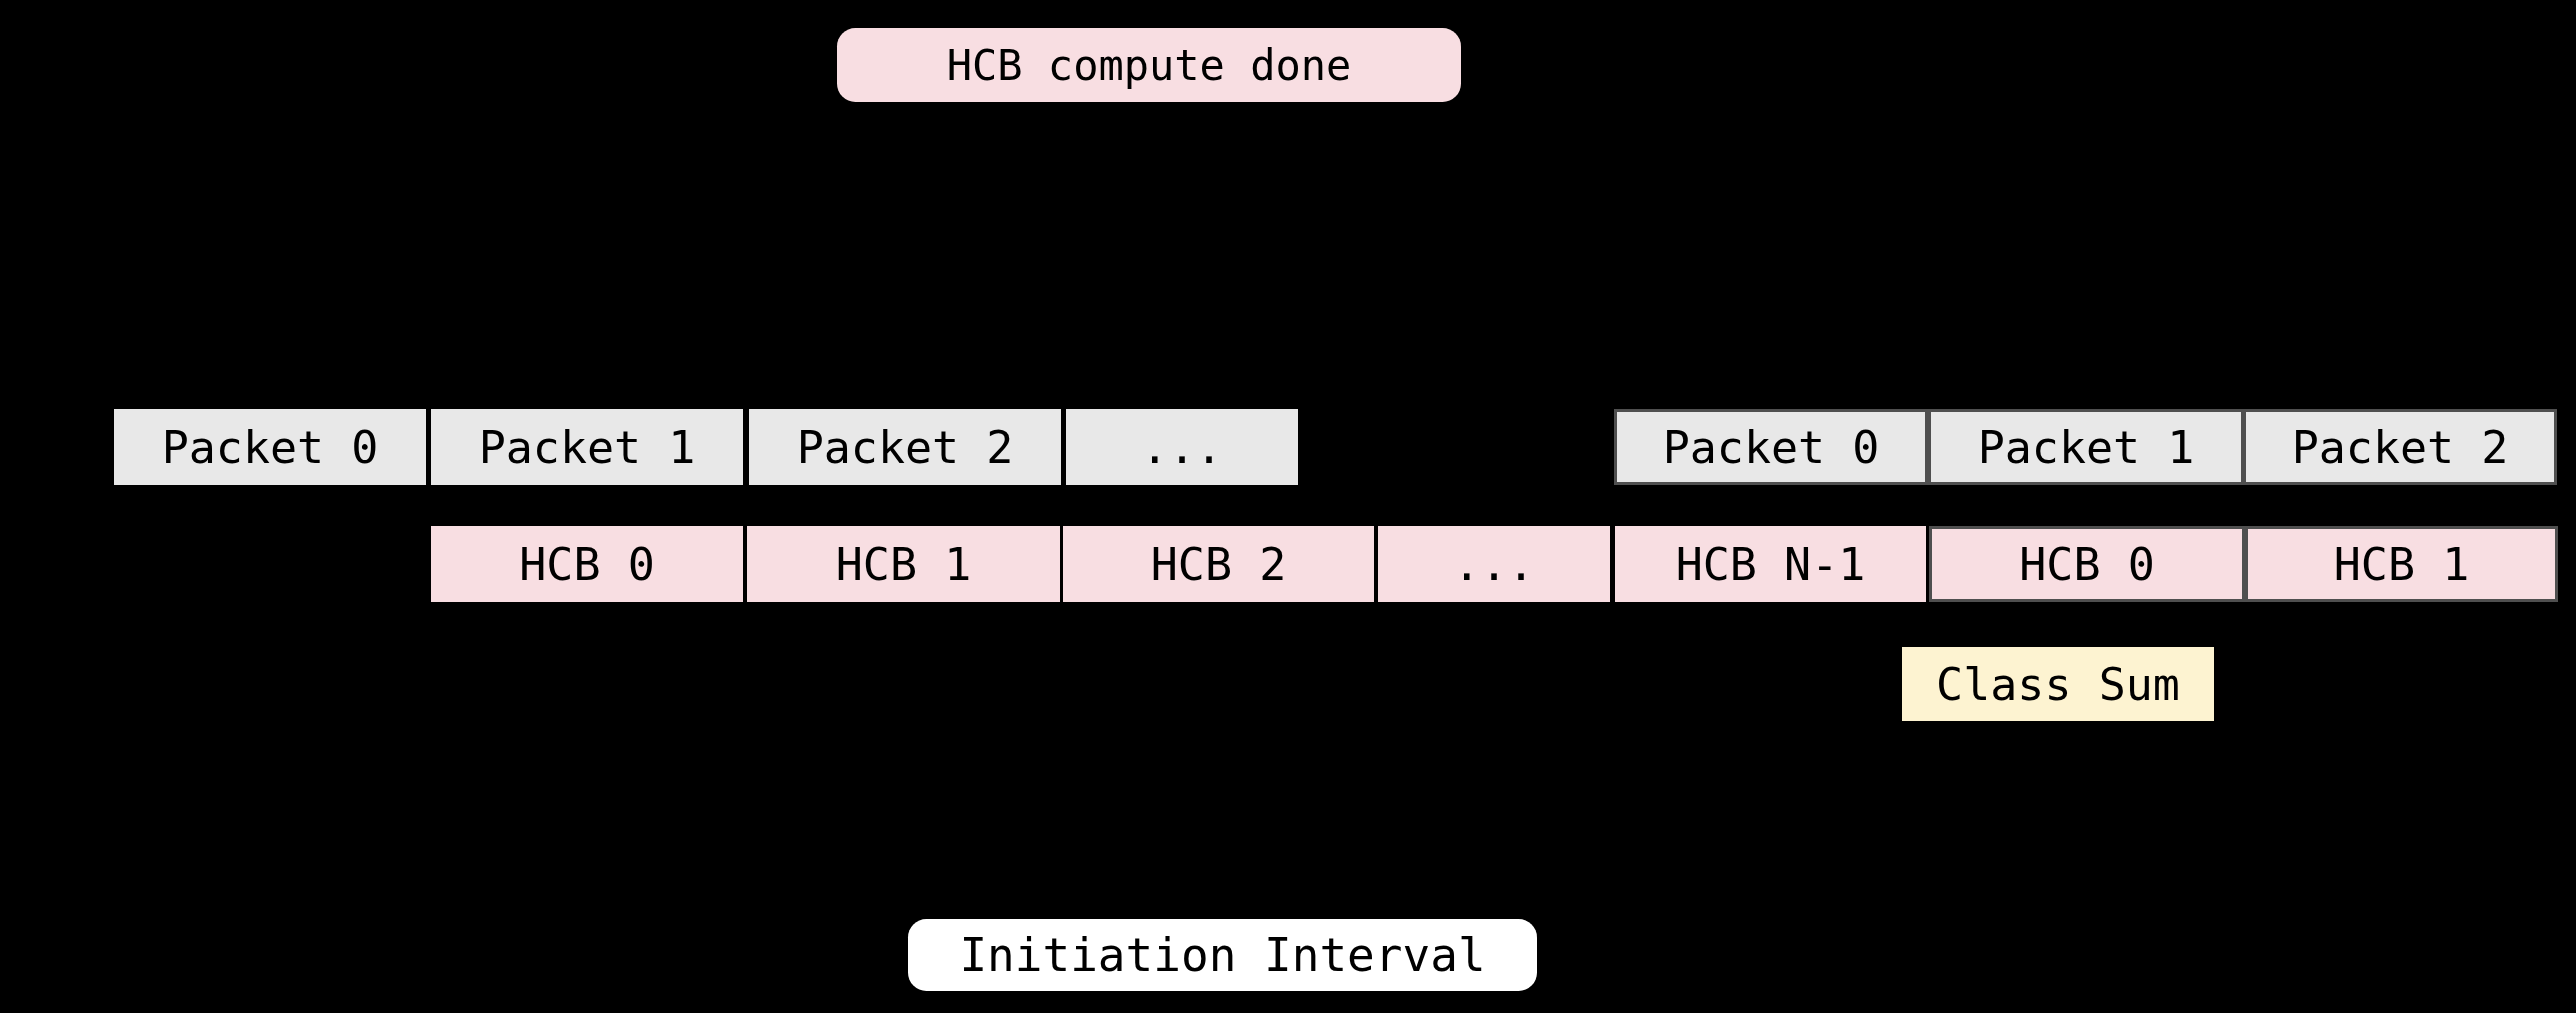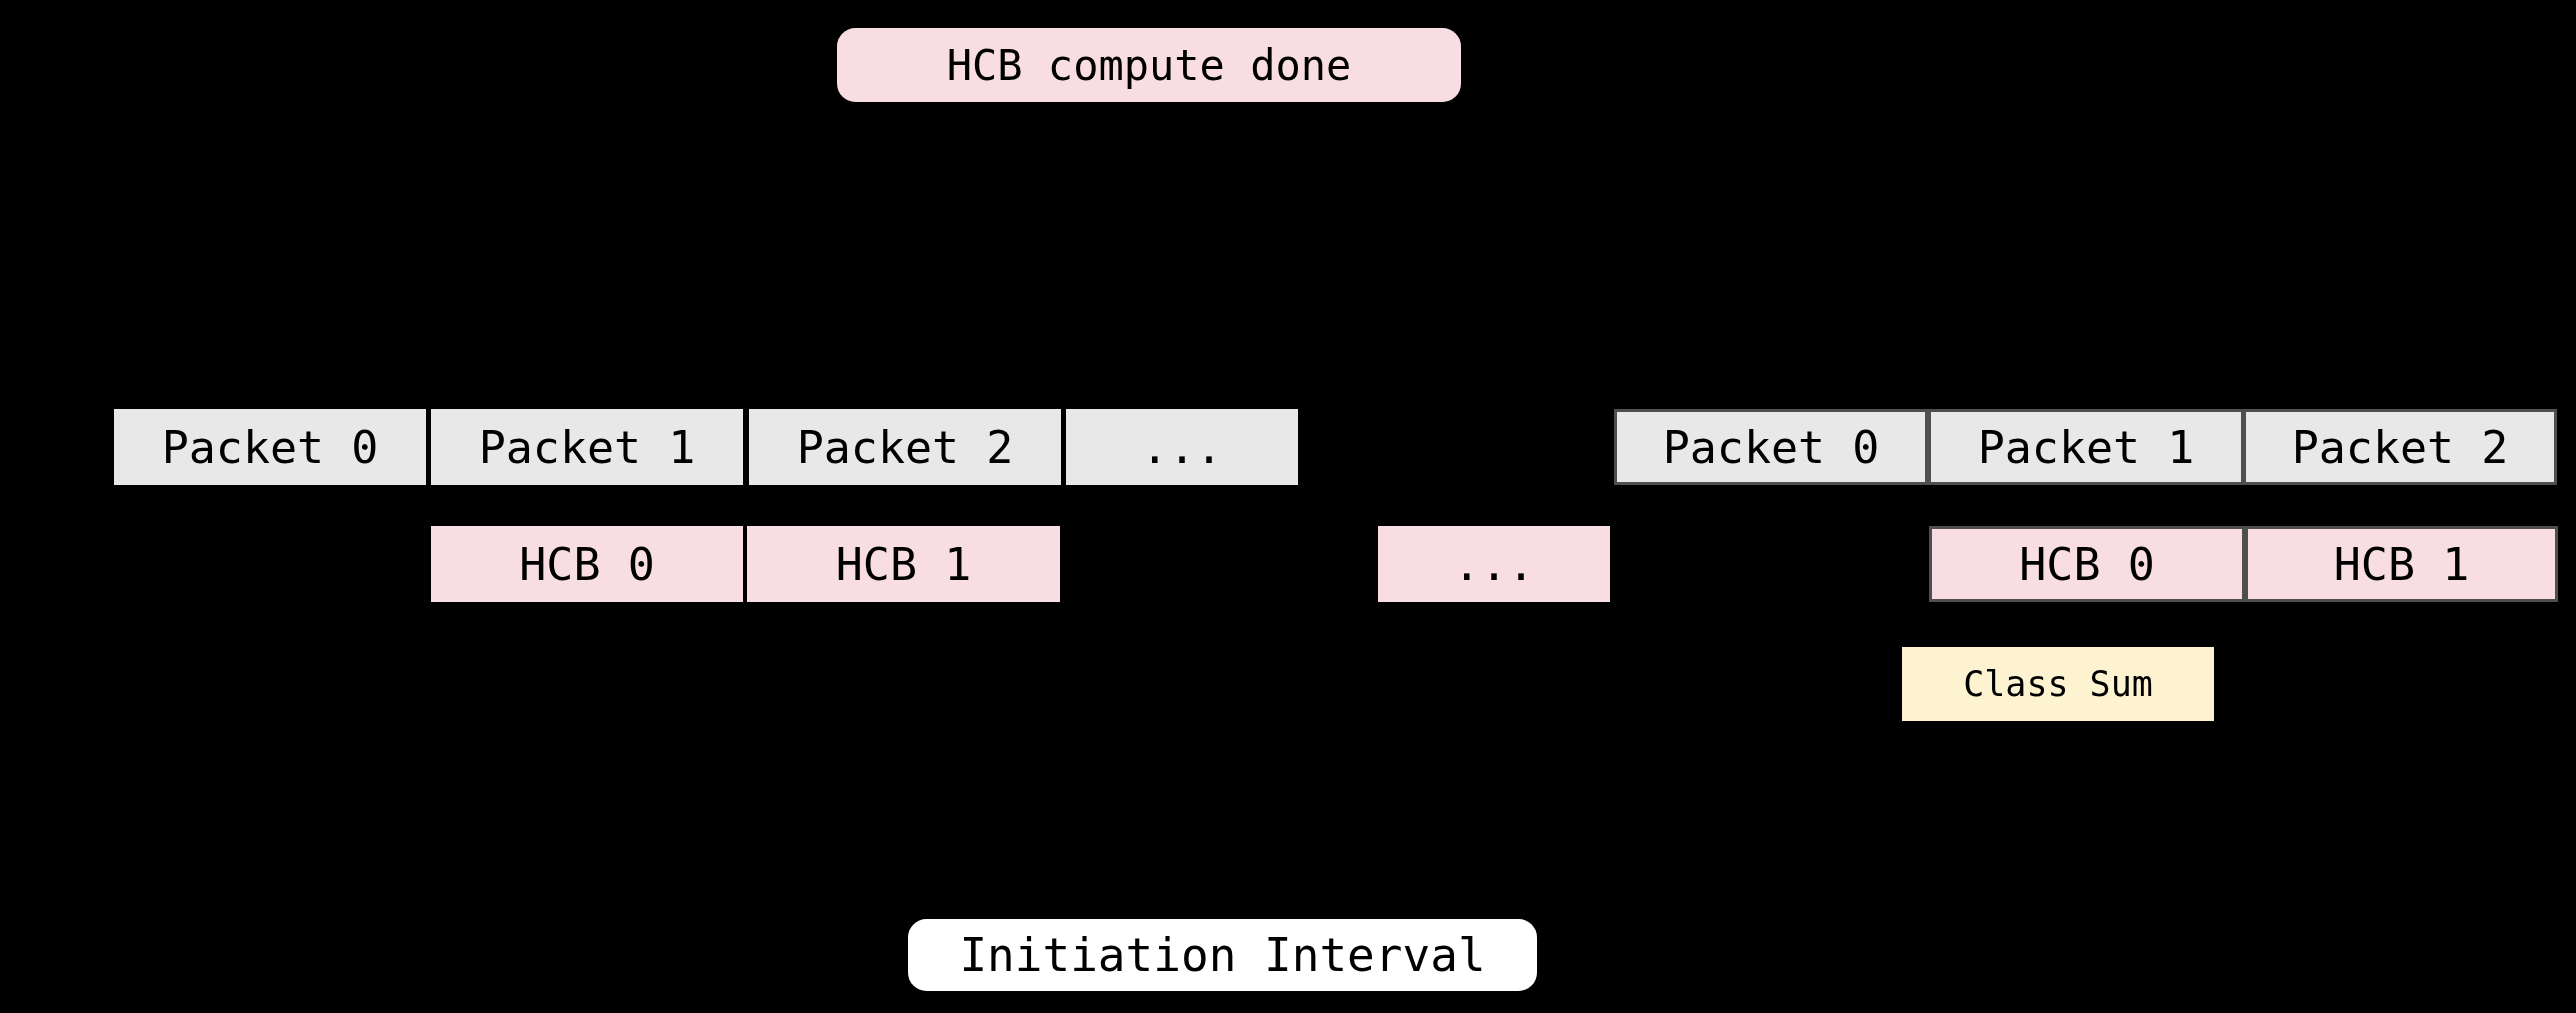--- a/index.html
+++ b/index.html
@@ -28,21 +28,21 @@
   .pink{background:var(--pink,#f8dee2);}
   .gray{background:var(--gray,#e8e8e8);}
   .cream{background:var(--cream,#fdf3d1);}
   .white{background:var(--white,#ffffff);}
   .cell{font-size:45px;}
   .repeat{border:3.3px solid var(--repeat-border,#4f4f4f);}
   .callout{font-size:46px;}
   #hcb-compute-done{left:837px;top:28px;width:624px;height:74px;font-size:42px;}
   #data-point-streamed{left:561px;top:142px;width:627px;height:74px;}
   #packet-row,#hcb-row{position:absolute;inset:0;pointer-events:none;margin-left:29px;}
-  #class-sum{left:1902px;top:647px;width:312px;height:74px;font-size:35px;}
+  #class-sum{left:1902px;top:647px;width:312px;height:74px;font-size:45px;}
   #argmax{left:2218px;top:805px;width:312px;height:75px;font-size:45px;}
   #initiation-interval{left:908px;top:919px;width:629px;height:72px;}
 </style>
 </head>
 <body>
 
 <div id="canvas">
 
   <div class="box callout pink rounded" id="hcb-compute-done">HCB compute done</div>
 
@@ -53,21 +53,23 @@
       <div class="box cell gray" style="left: 720px; top: 409px; width: 312px; height: 76px;">Packet 2</div>
       <div class="box cell gray" style="left: 1037px; top: 409px; width: 232px; height: 76px;">...</div>
       <div class="box cell gray repeat" style="left: 1585px; top: 409px; width: 314px; height: 76px;">Packet 0</div>
       <div class="box cell gray repeat" style="left: 1899px; top: 409px; width: 316px; height: 76px;">Packet 1</div>
       <div class="box cell gray repeat" style="left: 2214px; top: 409px; width: 314px; height: 76px;">Packet 2</div>
     </div>
 
   <div id="hcb-row">
       <div class="box cell pink" style="left: 402px; top: 526px; width: 312px; height: 76px;">HCB 0</div>
       <div class="box cell pink" style="left: 718px; top: 526px; width: 313px; height: 76px;">HCB 1</div>
+      <div class="box cell pink" style="left: 1034px; top: 526px; width: 311px; height: 76px;">HCB 2</div>
       <div class="box cell pink" style="left: 1349px; top: 526px; width: 232px; height: 76px;">...</div>
+      <div class="box cell pink" style="left: 1586px; top: 526px; width: 311px; height: 76px;">HCB N-1</div>
       <div class="box cell pink repeat" style="left: 1900px; top: 526px; width: 316px; height: 76px;">HCB 0</div>
       <div class="box cell pink repeat" style="left: 2216px; top: 526px; width: 313px; height: 76px;">HCB 1</div>
     </div>
 
   <div class="box cream" id="class-sum">Class Sum</div>
 
 
   <div class="box callout white rounded" id="initiation-interval">Initiation Interval</div>
 
 </div>

